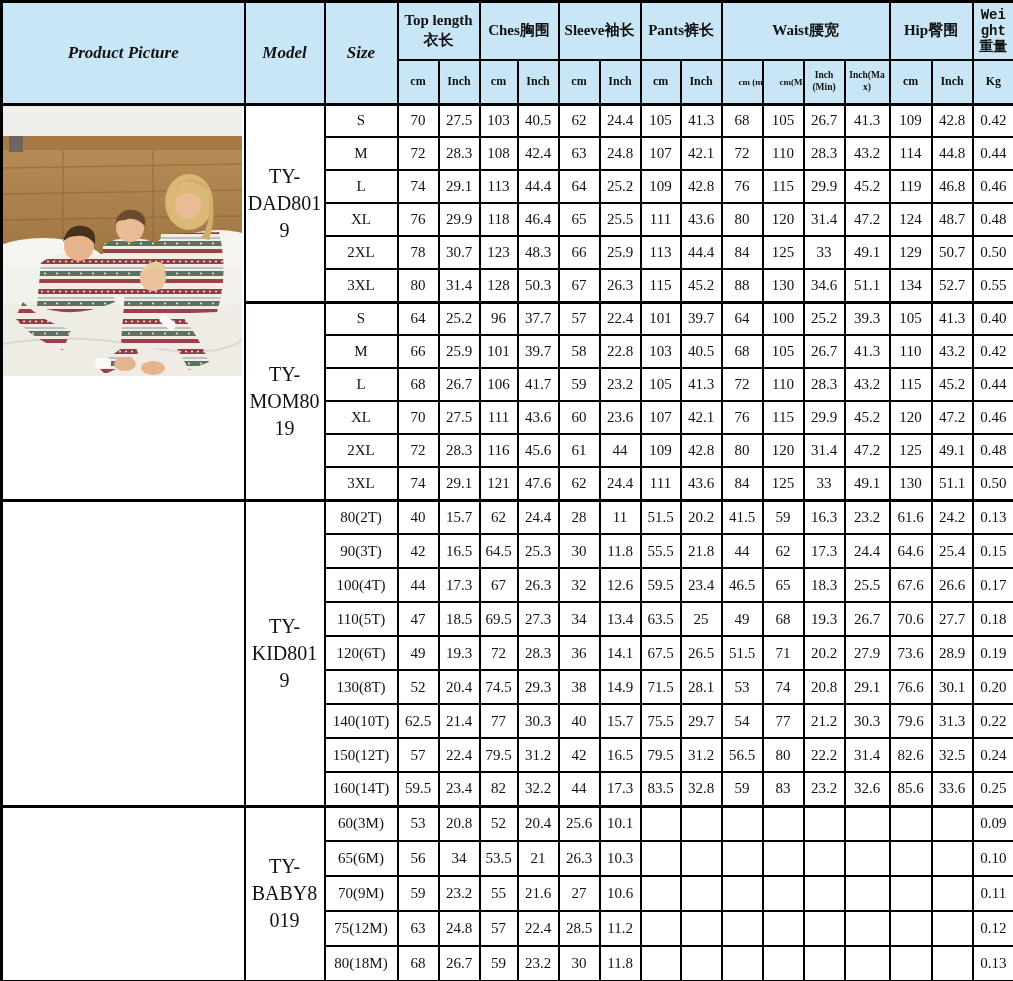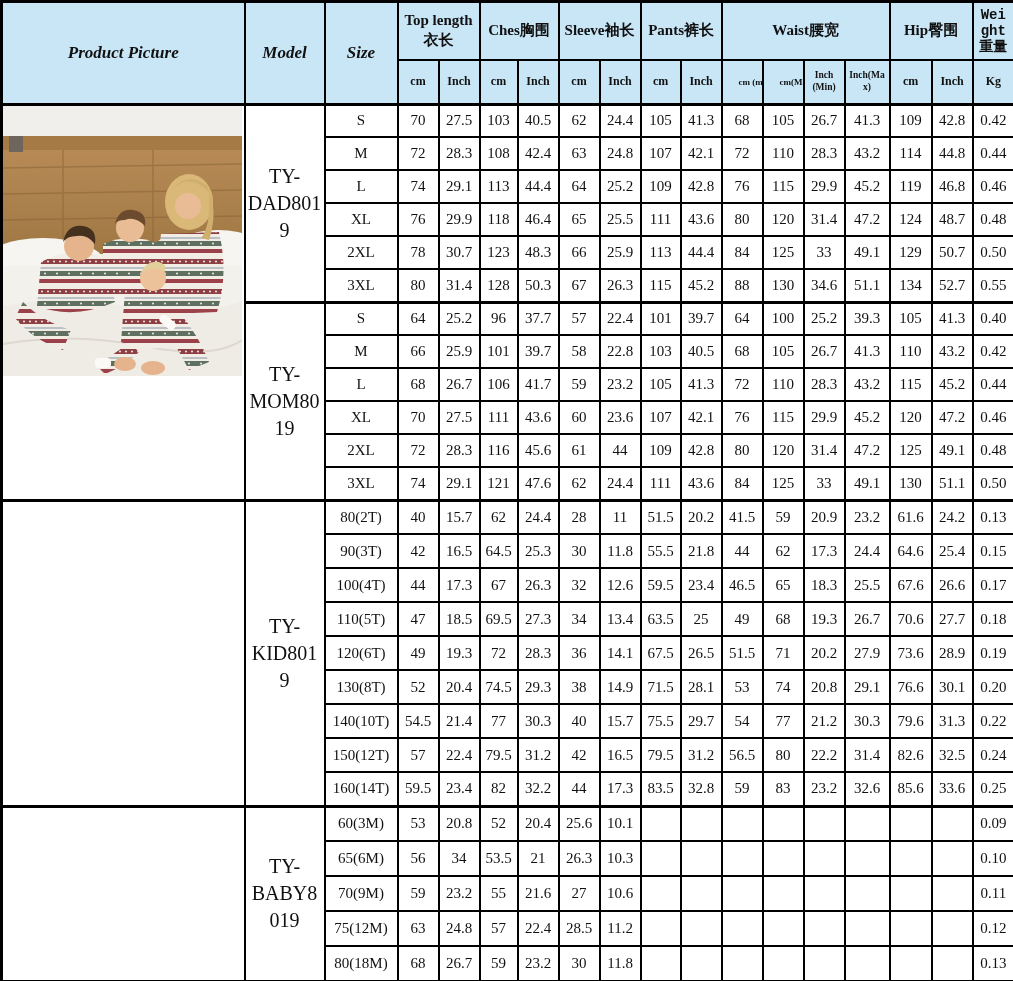--- a/index.html
+++ b/index.html
@@ -394,21 +394,21 @@
           <td>40</td>
           <td>15.7</td>
           <td>62</td>
           <td>24.4</td>
           <td>28</td>
           <td>11</td>
           <td>51.5</td>
           <td>20.2</td>
           <td>41.5</td>
           <td>59</td>
-          <td>20.9</td>
+          <td>16.3</td>
           <td>23.2</td>
           <td>61.6</td>
           <td>24.2</td>
           <td>0.13</td>
         </tr>
         <tr class="sec2">
           <td class="size-cell">90(3T)</td>
           <td>42</td>
           <td>16.5</td>
           <td>64.5</td>
@@ -492,21 +492,21 @@
           <td>53</td>
           <td>74</td>
           <td>20.8</td>
           <td>29.1</td>
           <td>76.6</td>
           <td>30.1</td>
           <td>0.20</td>
         </tr>
         <tr class="sec2">
           <td class="size-cell">140(10T)</td>
-          <td>54.5</td>
+          <td>62.5</td>
           <td>21.4</td>
           <td>77</td>
           <td>30.3</td>
           <td>40</td>
           <td>15.7</td>
           <td>75.5</td>
           <td>29.7</td>
           <td>54</td>
           <td>77</td>
           <td>21.2</td>

